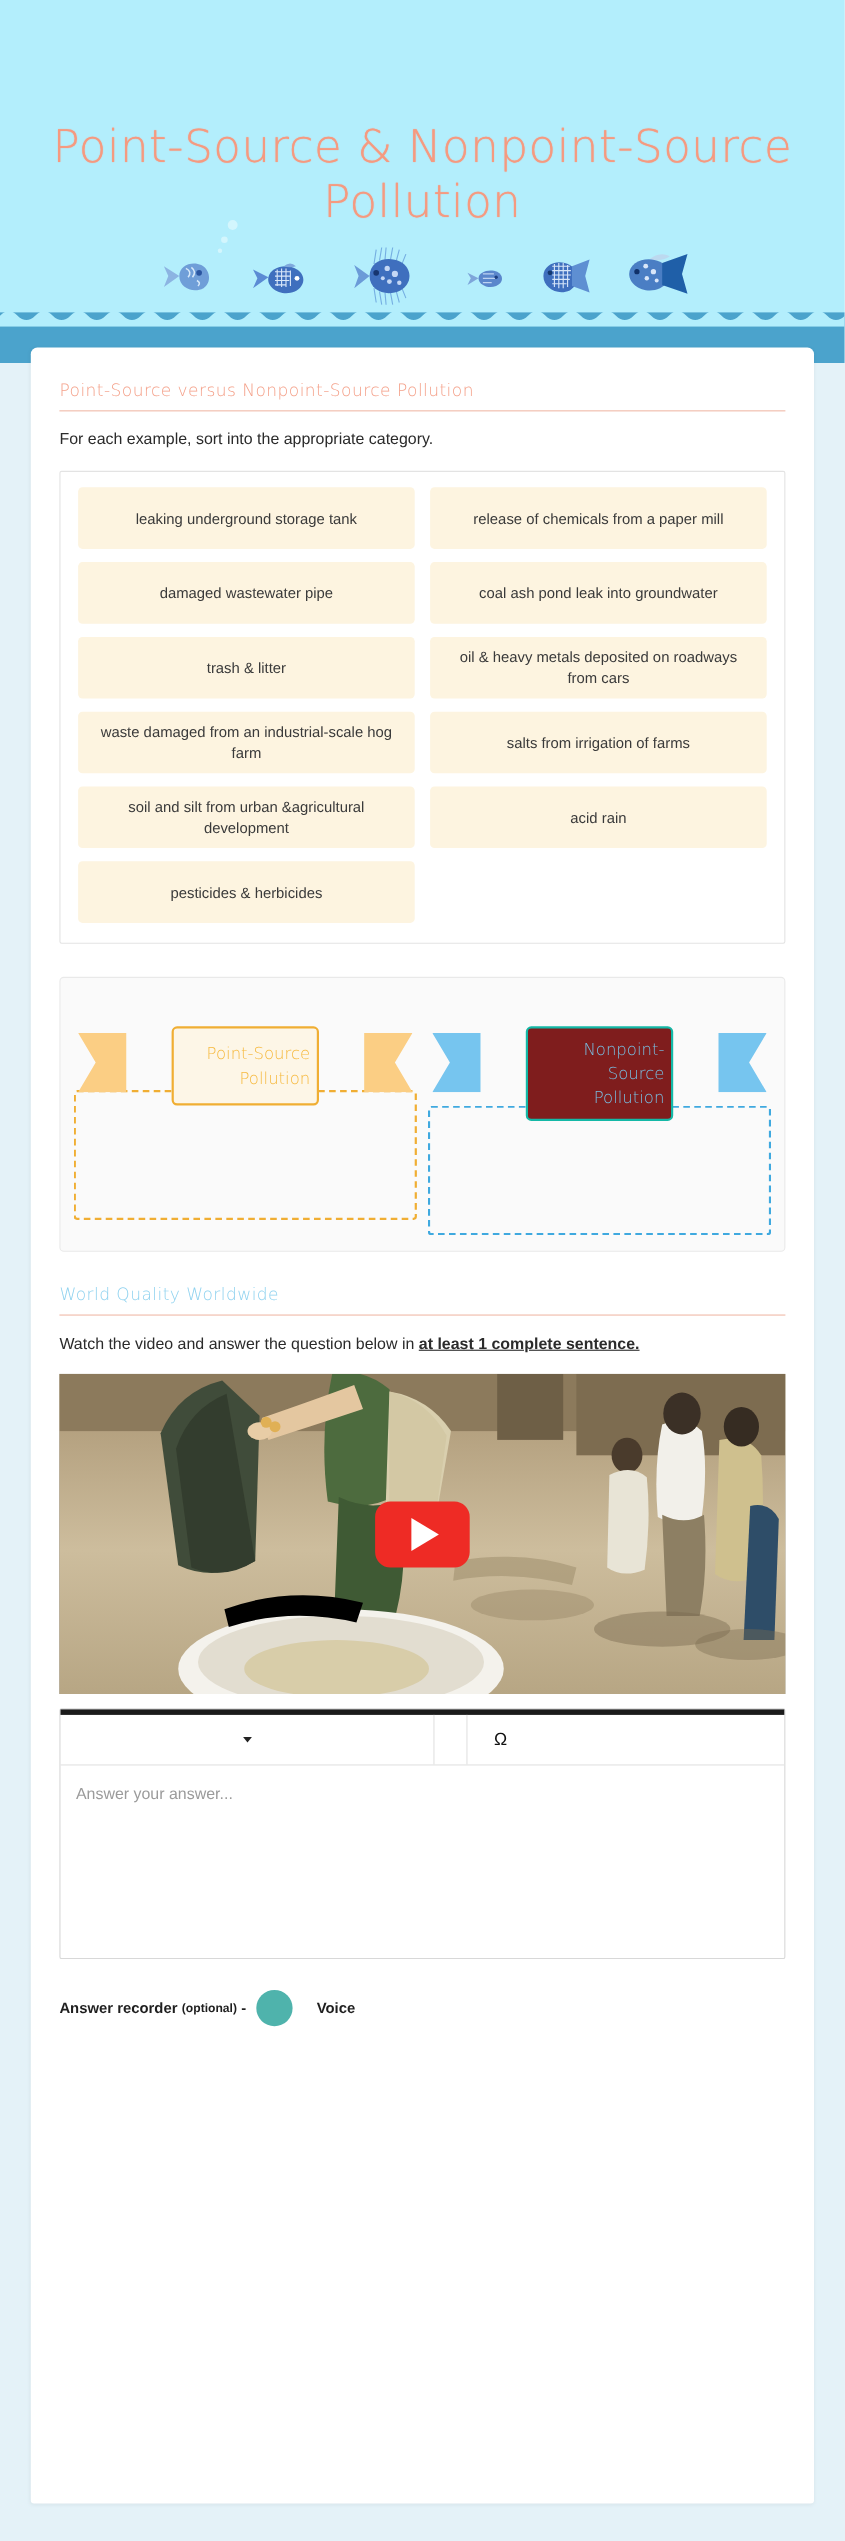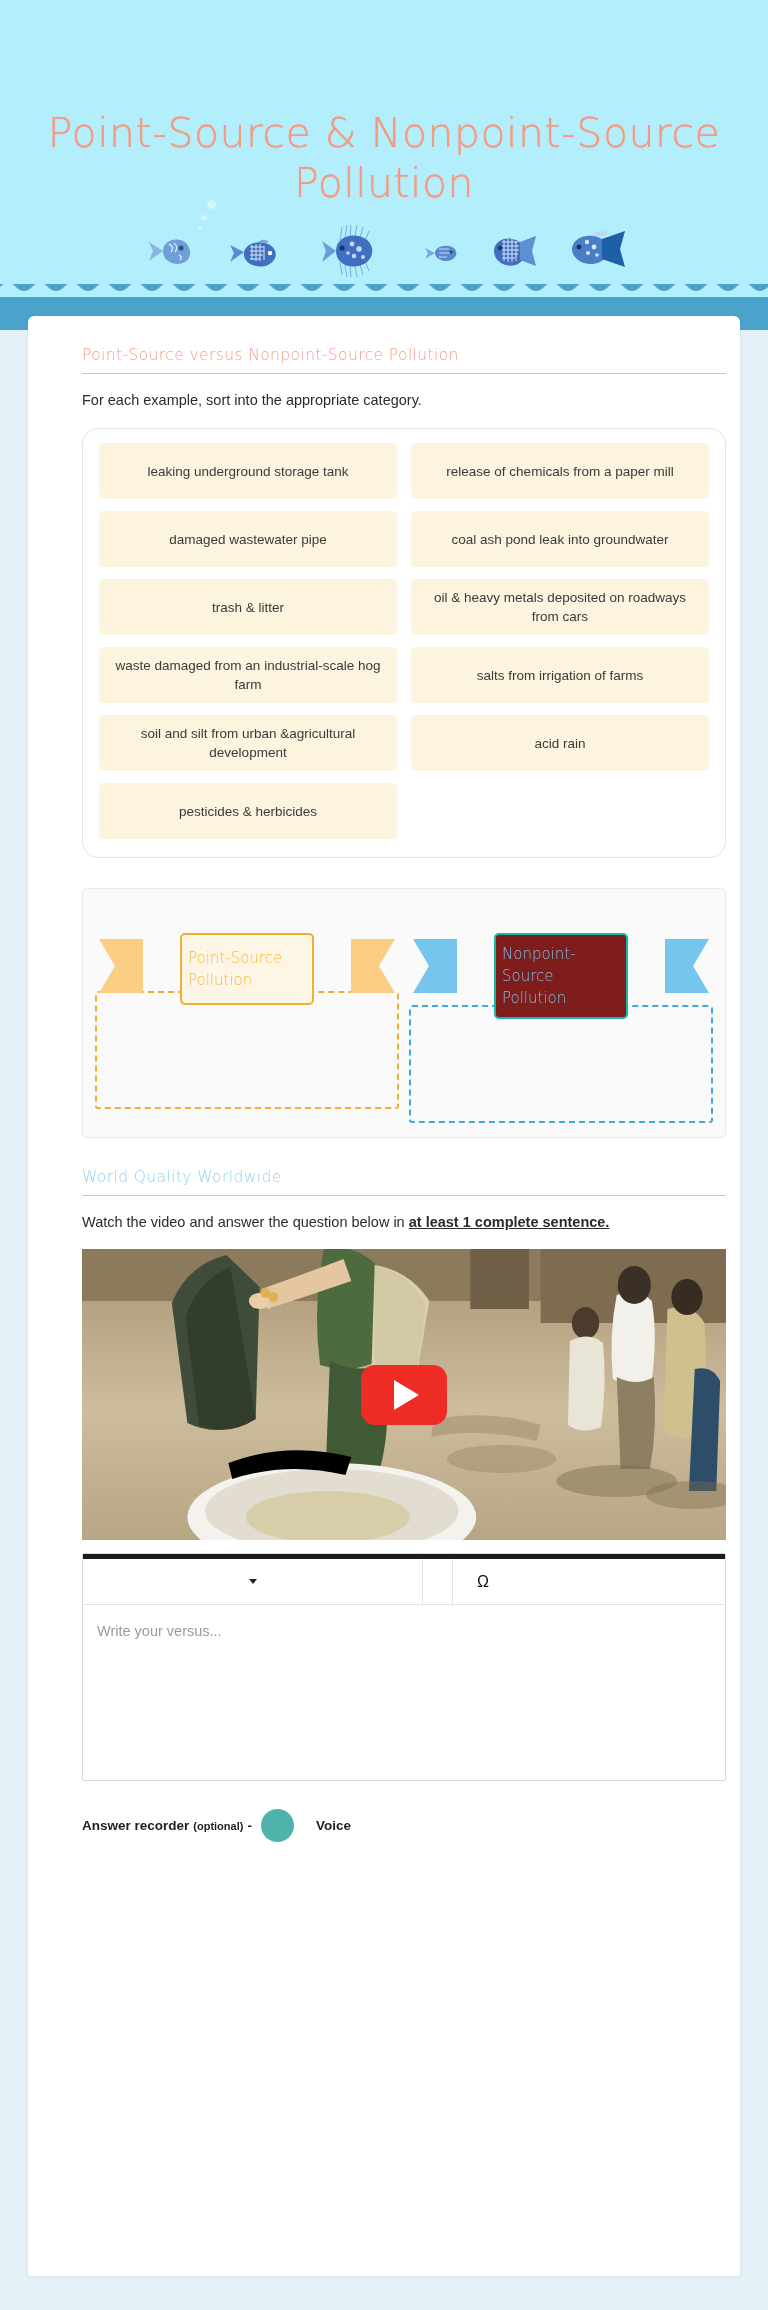--- a/index.html
+++ b/index.html
@@ -84,21 +84,21 @@
     position: relative;
     margin: -14px auto 0 auto;
     width: 712px;
     background: #ffffff;
     border-radius: 6px 6px 3px 3px;
     box-shadow: 0 1px 4px rgba(0,0,0,0.06);
     padding: 0 0 46px 0;
     min-height: 1960px;
   }
 
-  .inner { padding: 0 14px; margin-left: 40px; }
+  .inner { padding: 0 26px; }
 
   
   .sec-head {
     font-family: "DejaVu Sans", sans-serif;
     font-size: 15.5px;
     font-weight: 300;
     color: #f4a089;
     letter-spacing: 0.4px;
     padding: 30px 0 9px 0;
     border-bottom: 1px solid #f0b9a8;
@@ -110,21 +110,21 @@
     line-height: 22px;
     color: #2b2b2b;
     padding: 15px 0 0 0;
   }
   .prompt u { text-decoration: underline; font-weight: bold; }
 
   
   .sort-box {
     margin-top: 17px;
     border: 1px solid #e3e3e3;
-    border-radius: 16px;
+    border-radius: 2px;
     padding: 14px 16px 18px 16px;
     display: flex;
     gap: 14px;
   }
   .sort-col { flex: 1; display: flex; flex-direction: column; gap: 12px; }
   .sort-item {
     background: #fdf4e0;
     border-radius: 4px;
     min-height: 56px;
     display: flex;
@@ -170,21 +170,21 @@
 
   .ribbon-plate {
     position: relative;
     z-index: 2;
     width: 134px;
     min-height: 72px;
     border-radius: 5px;
     display: flex;
     align-items: center;
     justify-content: center;
-    text-align: left;
+    text-align: right;
     font-family: "DejaVu Sans", sans-serif;
     font-weight: 300;
     font-size: 15px;
     line-height: 22px;
     padding: 8px 6px;
   }
   .plate-orange { background: #fdf6e7; border: 2px solid #f0ae33; color: #f6b93f; }
   .plate-blue   { background: #7f1d1d; border: 2px solid #14b8a6; color: #79bfe2; }
 
   .drop-area {
@@ -493,21 +493,21 @@
 
       <div class="editor">
         <div class="editor-topline"></div>
         <div class="toolbar">
           <div class="tb-font">
             <span class="caret"></span>
           </div>
           <div class="tb-gap"></div>
           <div class="tb-omega">Ω</div>
         </div>
-        <div class="answer-area">Write your versus...</div>
+        <div class="answer-area">Answer your answer...</div>
       </div>
 
       <div class="recorder-row">
         <span class="rec-label">Answer recorder</span>
         <span class="rec-opt">(optional)</span>
         <span class="rec-dash">-</span>
         <span class="rec-circle"></span>
         <span class="rec-voice">Voice</span>
       </div>
 

